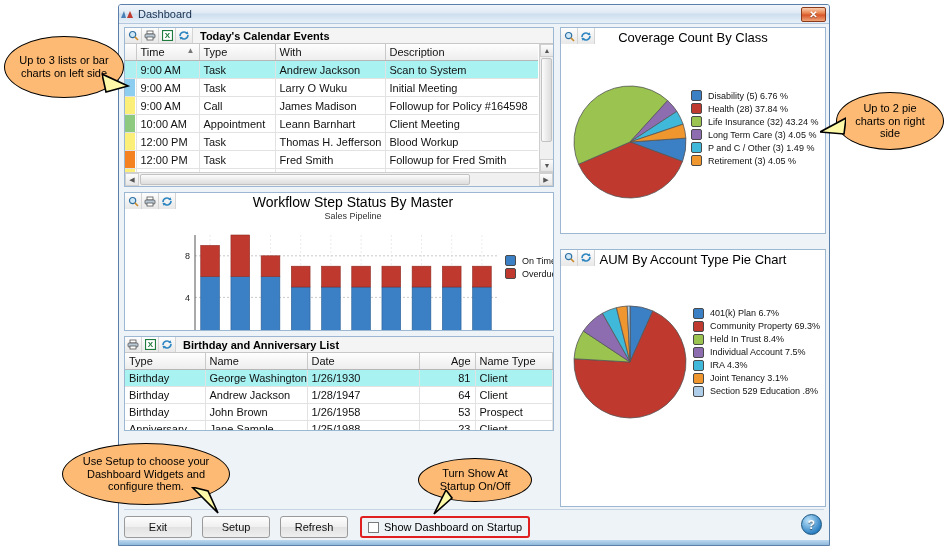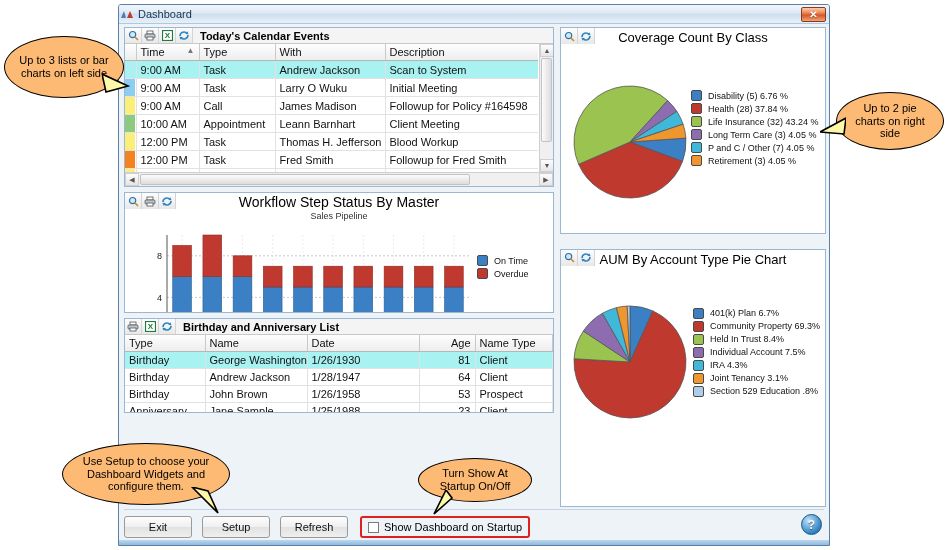--- a/index.html
+++ b/index.html
@@ -323,21 +323,21 @@
               <div class="sb-arrow" style="position:absolute;bottom:0;left:0;">▼</div>
             </div>
             <div id="cal-hscroll">
               <div class="sb-arrow" style="position:absolute;left:0;top:0;">◀</div>
               <div class="sb-thumb-h"></div>
               <div class="sb-arrow" style="position:absolute;right:0;top:0;">▶</div>
             </div>
           </div>
         </div>
 
-        <div class="widget" style="height:121px;">
+        <div class="widget" style="height:139px;padding-left:28px;">
           <div class="wtoolbar" style="border-bottom:none; background:transparent; position:absolute; left:0; top:0; width:54px; z-index:5;">
             <div class="ticon">
               <svg width="11" height="11" viewBox="0 0 11 11">
                   <circle cx="4.6" cy="4.6" r="3.1" fill="#cfe8f7" stroke="#2e6fa3" stroke-width="1.2"></circle>
                   <line x1="6.9" y1="6.9" x2="10" y2="10" stroke="#c98b2e" stroke-width="1.6"></line>
                 </svg>
             </div>
             <div class="ticon">
               <svg width="12" height="11" viewBox="0 0 12 11">
                   <rect x="3" y="1" width="6" height="3" fill="#fff" stroke="#555" stroke-width=".8"></rect>
@@ -538,21 +538,21 @@
                 <div class="legend-row">
                   <span class="lg-box" style="background: rgb(154, 195, 79);"></span>
                   <span class="lg-txt">Life Insurance (32) 43.24 %</span>
                 </div>
                 <div class="legend-row">
                   <span class="lg-box" style="background: rgb(142, 108, 176);"></span>
                   <span class="lg-txt">Long Term Care (3) 4.05 %</span>
                 </div>
                 <div class="legend-row">
                   <span class="lg-box" style="background: rgb(63, 184, 218);"></span>
-                  <span class="lg-txt">P and C / Other (7) 4.05 %</span>
+                  <span class="lg-txt">P and C / Other (3) 1.49 %</span>
                 </div>
                 <div class="legend-row">
                   <span class="lg-box" style="background: rgb(240, 150, 46);"></span>
                   <span class="lg-txt">Retirement (3) 4.05 %</span>
                 </div>
               </div>
           </div>
         </div>
 
         <div class="widget" style="height:296px;">

